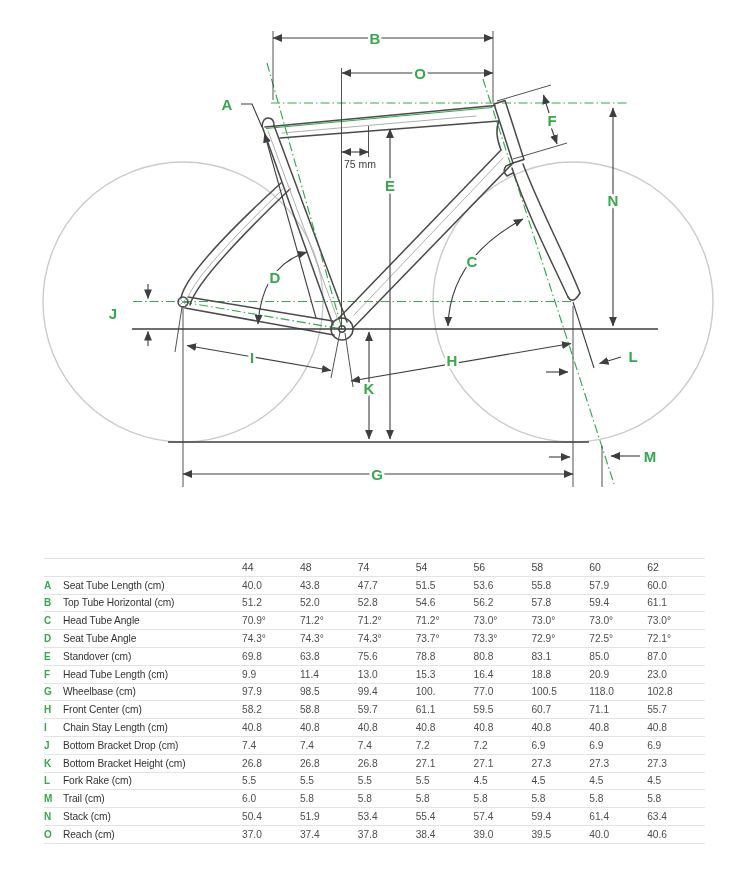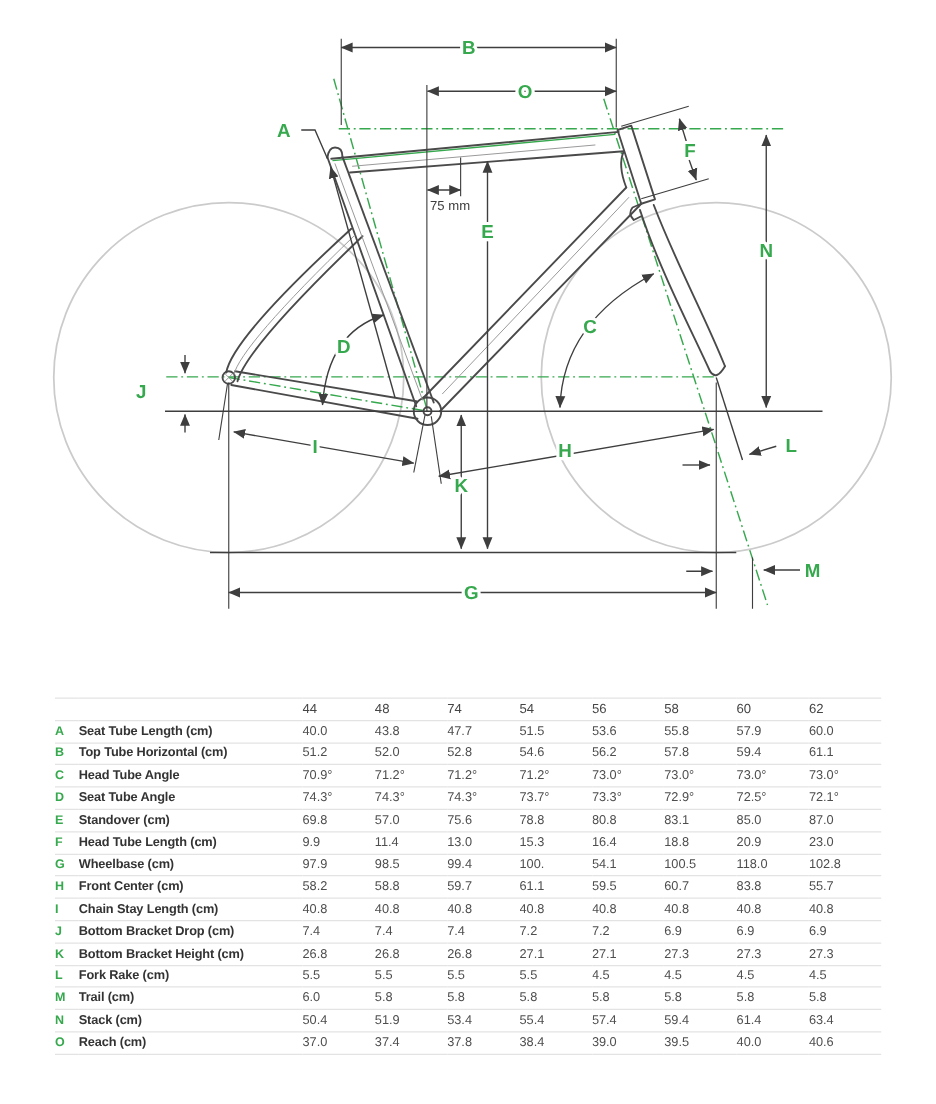--- a/index.html
+++ b/index.html
@@ -32,21 +32,21 @@
   .note{fill:var(--dim);font-family:"Liberation Sans",sans-serif;font-size:10.5px;
         paint-order:stroke;stroke:#ffffff;stroke-width:4px;stroke-linejoin:round;}
 
   
   .table-wrap{position:absolute;left:44px;top:558px;width:661px;}
   table{border-collapse:collapse;width:100%;table-layout:fixed;border-bottom:1px solid var(--rule);}
   tr{border-top:1px solid var(--rule);}
   th,td{padding:0;height:16.8px;vertical-align:middle;text-align:left;white-space:nowrap;overflow:hidden;}
   th{font-weight:normal;font-size:10.5px;color:var(--header);}
   td.letter{color:var(--accent);font-weight:bold;font-size:10px;}
-  td.label{font-weight:bold;color:var(--label);font-size:10.2px;letter-spacing:-.1px;}
+  td.label{font-weight:normal;color:var(--label);font-size:10.2px;letter-spacing:-.1px;}
   td.val{font-size:10.2px;color:var(--value);}
   col.c-letter{width:19px;}
   col.c-label{width:179px;}
 </style>
 </head>
 <body>
 
 <div class="page">
 
   <svg width="749" height="545" viewBox="0 0 749 545">
@@ -237,21 +237,21 @@
             <td class="val">73.7°</td>
             <td class="val">73.3°</td>
             <td class="val">72.9°</td>
             <td class="val">72.5°</td>
             <td class="val">72.1°</td>
           </tr>
           <tr>
             <td class="letter">E</td>
             <td class="label">Standover (cm)</td>
             <td class="val">69.8</td>
-            <td class="val">57.0</td>
+            <td class="val">63.8</td>
             <td class="val">75.6</td>
             <td class="val">78.8</td>
             <td class="val">80.8</td>
             <td class="val">83.1</td>
             <td class="val">85.0</td>
             <td class="val">87.0</td>
           </tr>
           <tr>
             <td class="letter">F</td>
             <td class="label">Head Tube Length (cm)</td>
@@ -264,35 +264,35 @@
             <td class="val">20.9</td>
             <td class="val">23.0</td>
           </tr>
           <tr>
             <td class="letter">G</td>
             <td class="label">Wheelbase (cm)</td>
             <td class="val">97.9</td>
             <td class="val">98.5</td>
             <td class="val">99.4</td>
             <td class="val">100.</td>
-            <td class="val">54.1</td>
+            <td class="val">77.0</td>
             <td class="val">100.5</td>
             <td class="val">118.0</td>
             <td class="val">102.8</td>
           </tr>
           <tr>
             <td class="letter">H</td>
             <td class="label">Front Center (cm)</td>
             <td class="val">58.2</td>
             <td class="val">58.8</td>
             <td class="val">59.7</td>
             <td class="val">61.1</td>
             <td class="val">59.5</td>
             <td class="val">60.7</td>
-            <td class="val">83.8</td>
+            <td class="val">71.1</td>
             <td class="val">55.7</td>
           </tr>
           <tr>
             <td class="letter">I</td>
             <td class="label">Chain Stay Length (cm)</td>
             <td class="val">40.8</td>
             <td class="val">40.8</td>
             <td class="val">40.8</td>
             <td class="val">40.8</td>
             <td class="val">40.8</td>

